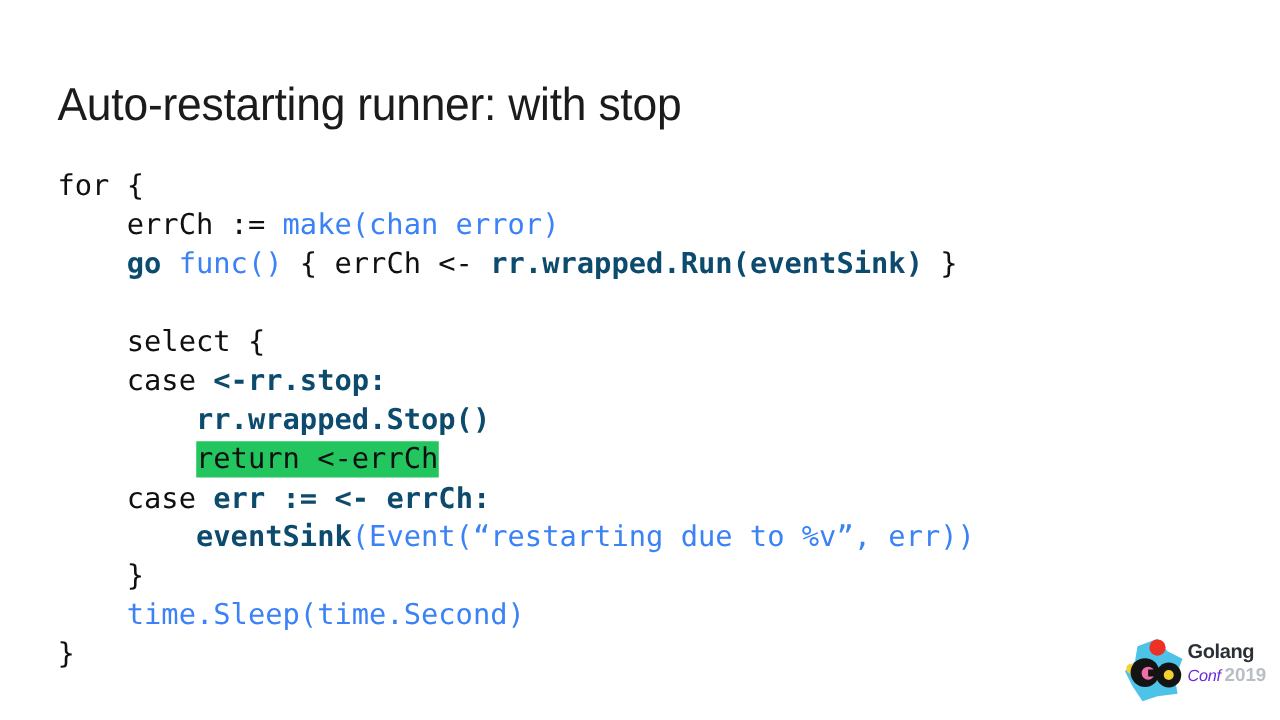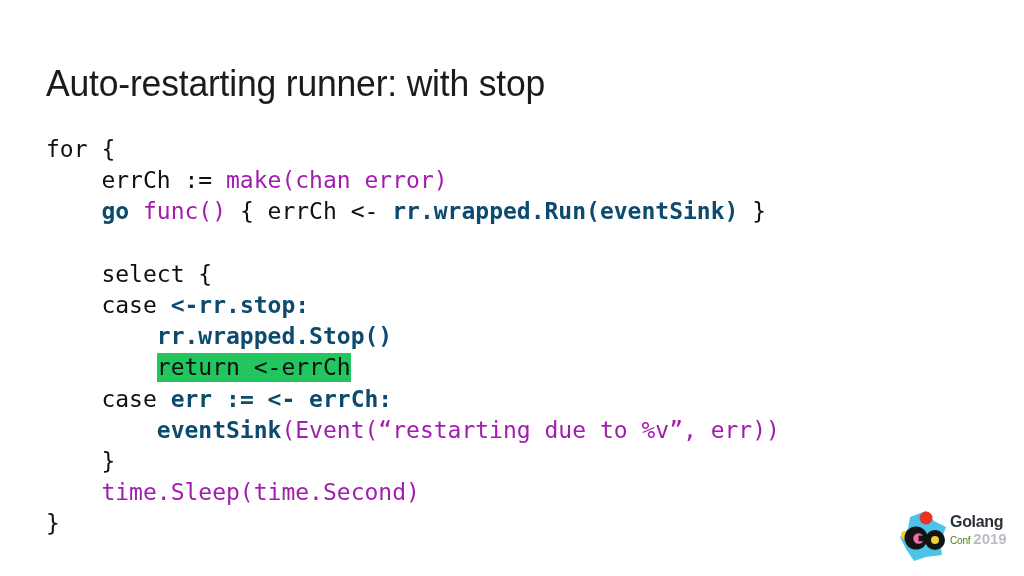--- a/index.html
+++ b/index.html
@@ -54,21 +54,21 @@
     white-space: pre;
   }
   .code-line.blank {
     height: 31.2px;
   }
 
   
   .tok { white-space: pre; }
   .tok.plain   { color: #101010; font-weight: 400; margin-top: 48px; }
   .tok.bold    { color: #0c4a6e; font-weight: 700; }
-  .tok.muted   { color: #a21caf; font-weight: 400; }
+  .tok.muted   { color: #3b82f6; font-weight: 400; }
 
   
   .hl {
     background: #22c55e;
     color: #101010;
     font-weight: 400;
     padding: 1px 0 2px 0;
     box-decoration-break: clone;
     -webkit-box-decoration-break: clone;
   }
@@ -105,24 +105,25 @@
   }
   .logo-confrow {
     display: flex;
     align-items: baseline;
     gap: 3px;
     margin-top: 1px;
   }
   .logo-conf {
     font-family: "Liberation Sans", sans-serif;
     font-weight: 400;
-    font-size: 10px;
+    font-size: 13px;
     line-height: 17px;
-    color: #4d7c0f;
+    color: #6d28d9;
     letter-spacing: -0.2px;
+    font-style: italic;
   }
   .logo-year {
     font-family: "Liberation Sans", sans-serif;
     font-weight: 700;
     font-size: 15px;
     line-height: 11px;
     color: #b9bec4;
     letter-spacing: 0px;
   }
 </style>

